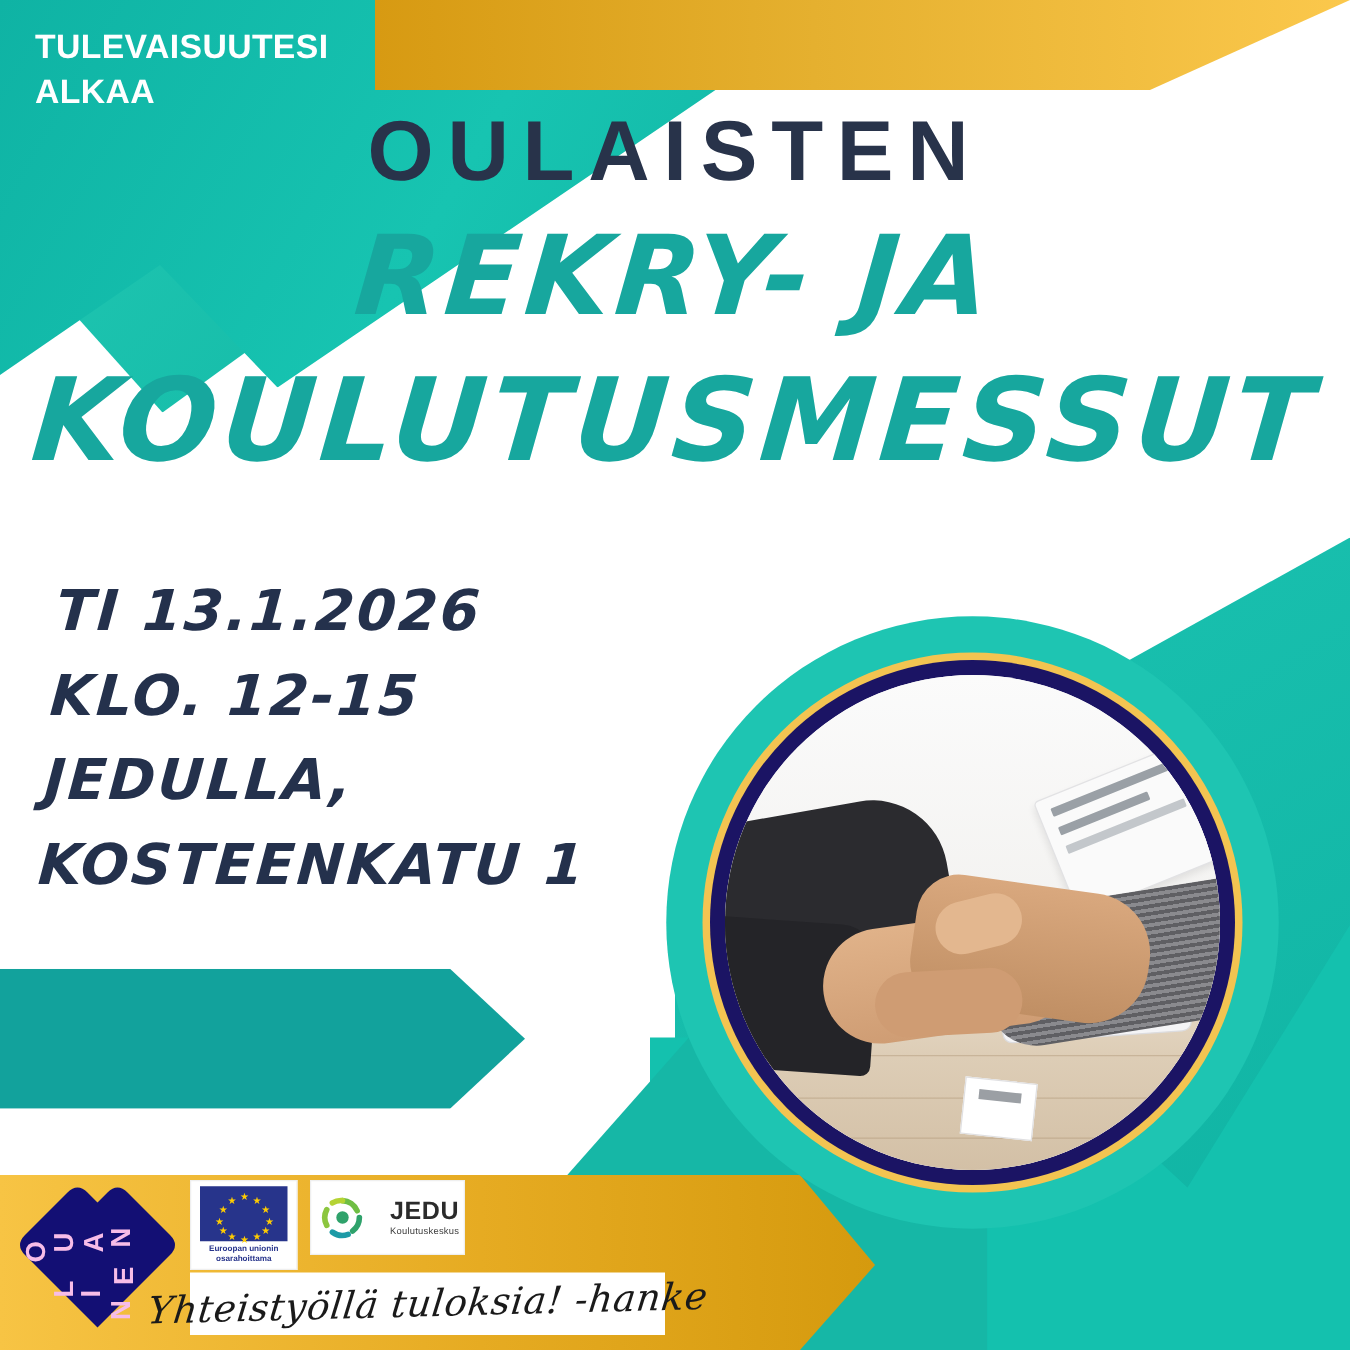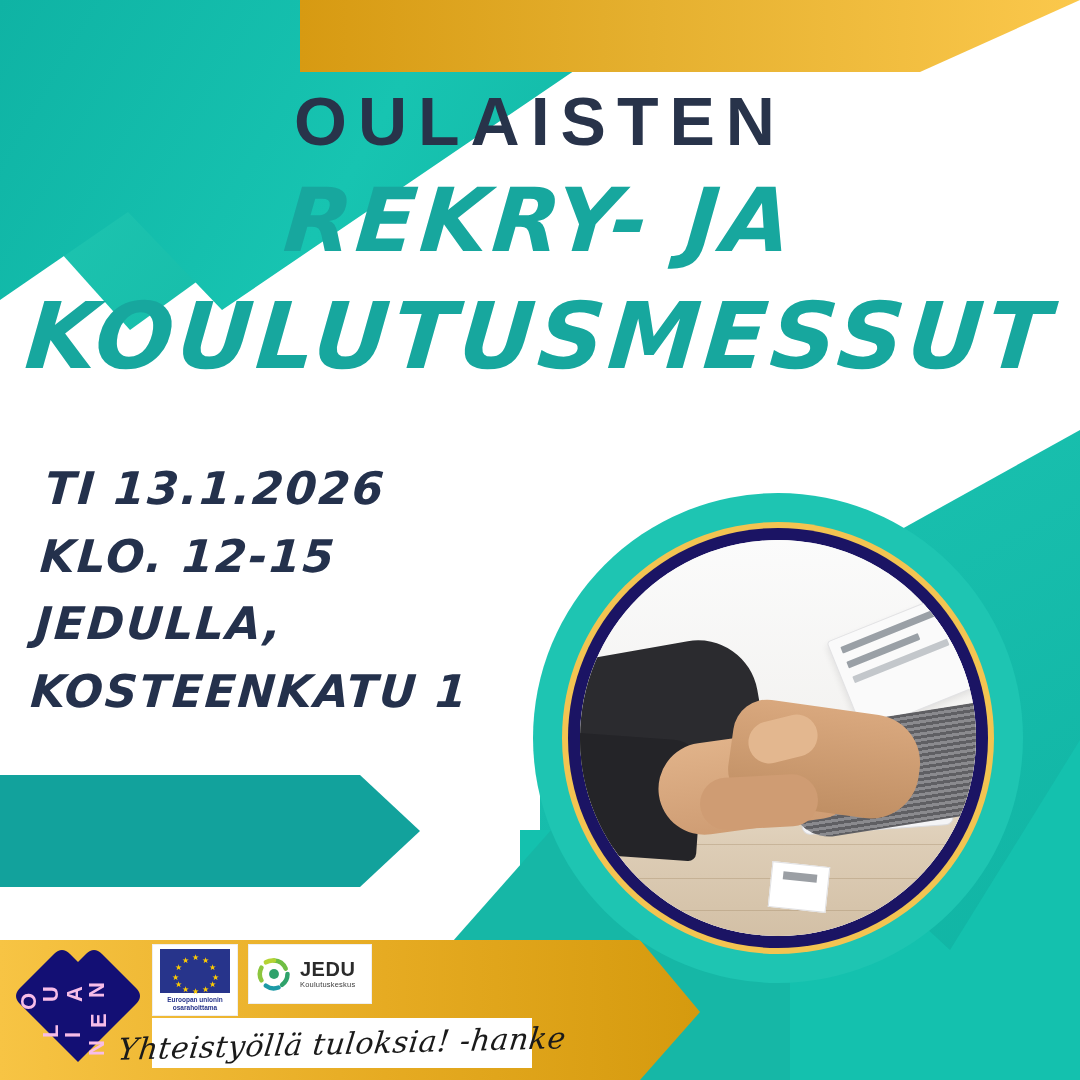--- a/index.html
+++ b/index.html
@@ -148,21 +148,21 @@
   }
   .heart svg{position:absolute;left:0;top:0;}
 
   .logo-box{background:#ffffff;border:1px solid #efefef;}
   .eu-logo{width:78px;padding:4px 3px 3px;text-align:center;}
   .eu-flag{position:relative;width:70px;height:44px;background:#27348B;margin:0 auto;}
   .eu-star{position:absolute;color:#FFCC00;font-size:8px;line-height:8px;}
   .eu-cap{font-family:"Liberation Sans",sans-serif;font-size:6.5px;font-weight:700;
     color:#27348B;line-height:1.25;margin-top:3px;}
 
-  .jedu-logo{width:108px;height:58px;display:flex;align-items:center;gap:8px;padding:0 7px;}
+  .jedu-logo{width:108px;height:58px;display:flex;align-items:center;gap:20px;padding:0 7px;}
   .jedu-mark{width:36px;height:36px;flex:0 0 36px;}
   .jedu-txt{line-height:1;}
   .jedu-name{font-family:"Liberation Sans",sans-serif;font-weight:700;font-size:20px;
     color:#2b2b2b;letter-spacing:.5px;}
   .jedu-sub{font-family:"Liberation Sans",sans-serif;font-size:7.5px;color:#3d3d3d;
     letter-spacing:.2px;margin-top:2px;}
 
   .hanke{
     position:absolute;left:152px;top:1018px;width:380px;height:50px;background:#ffffff;
     display:flex;align-items:center;justify-content:center;
@@ -193,20 +193,21 @@
 
   <div class="details">
     <div>TI  13.1.2026</div>
     <div>KLO. 12-15</div>
     <div>JEDULLA,</div>
     <div>KOSTEENKATU 1</div>
   </div>
 
   <div class="banner"></div>
   <div class="banner-text">
+    <div>TULEVAISUUTESI ALKAA</div>
   </div>
 
   <div class="photo-wrap">
     <div class="ring-gold">
       <div class="ring-navy">
         <div class="photo">
           <div class="ph-bgwall"></div>
           <div class="ph-tablet">
               <i></i>
               <i></i>

